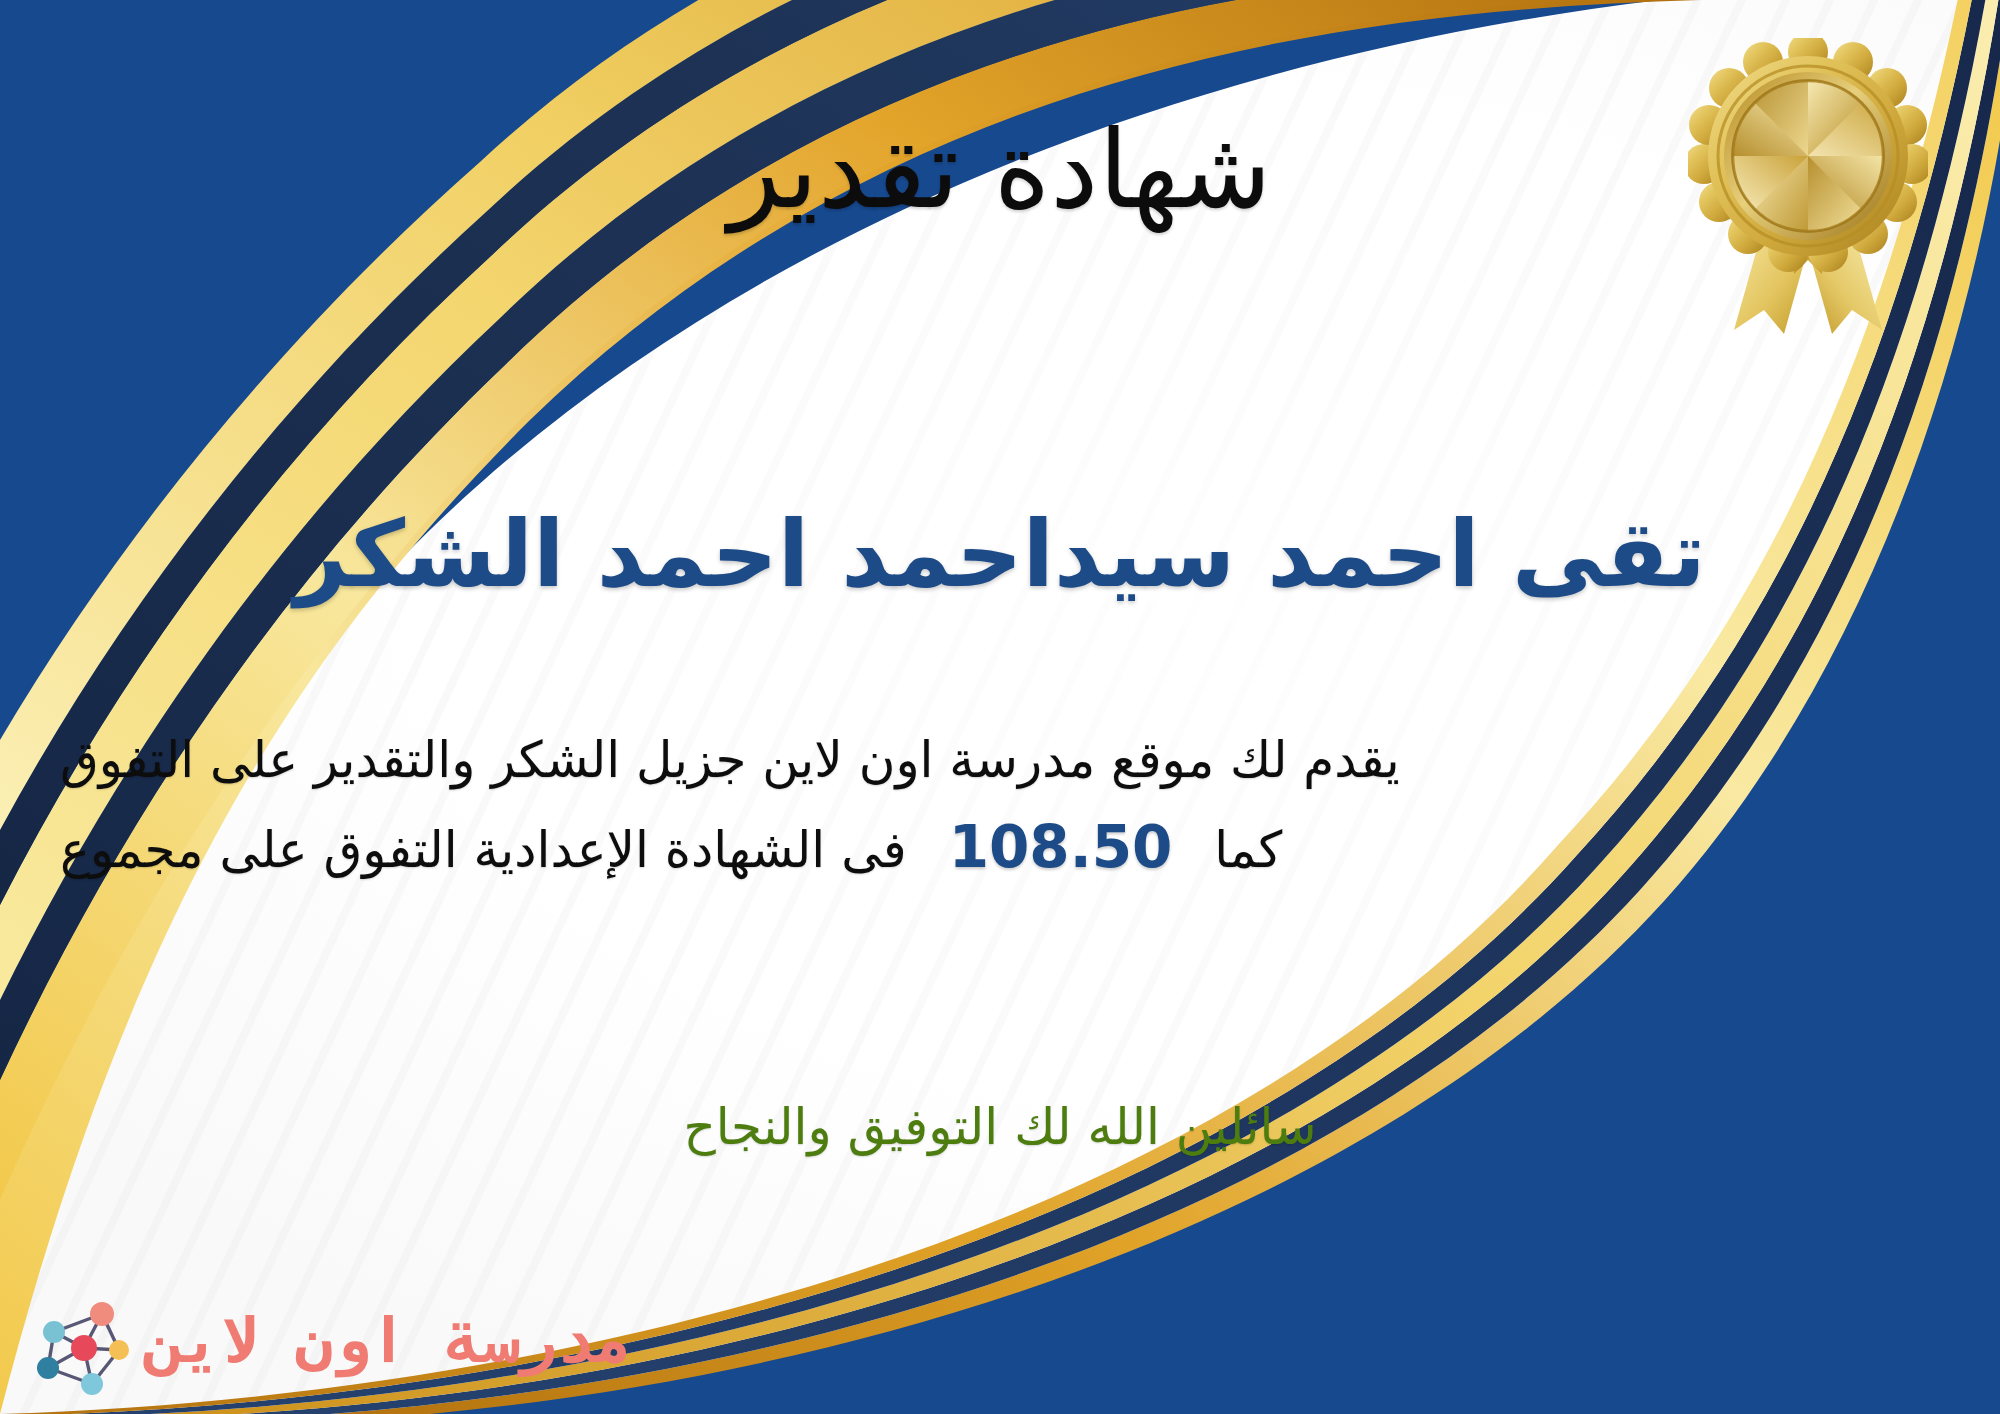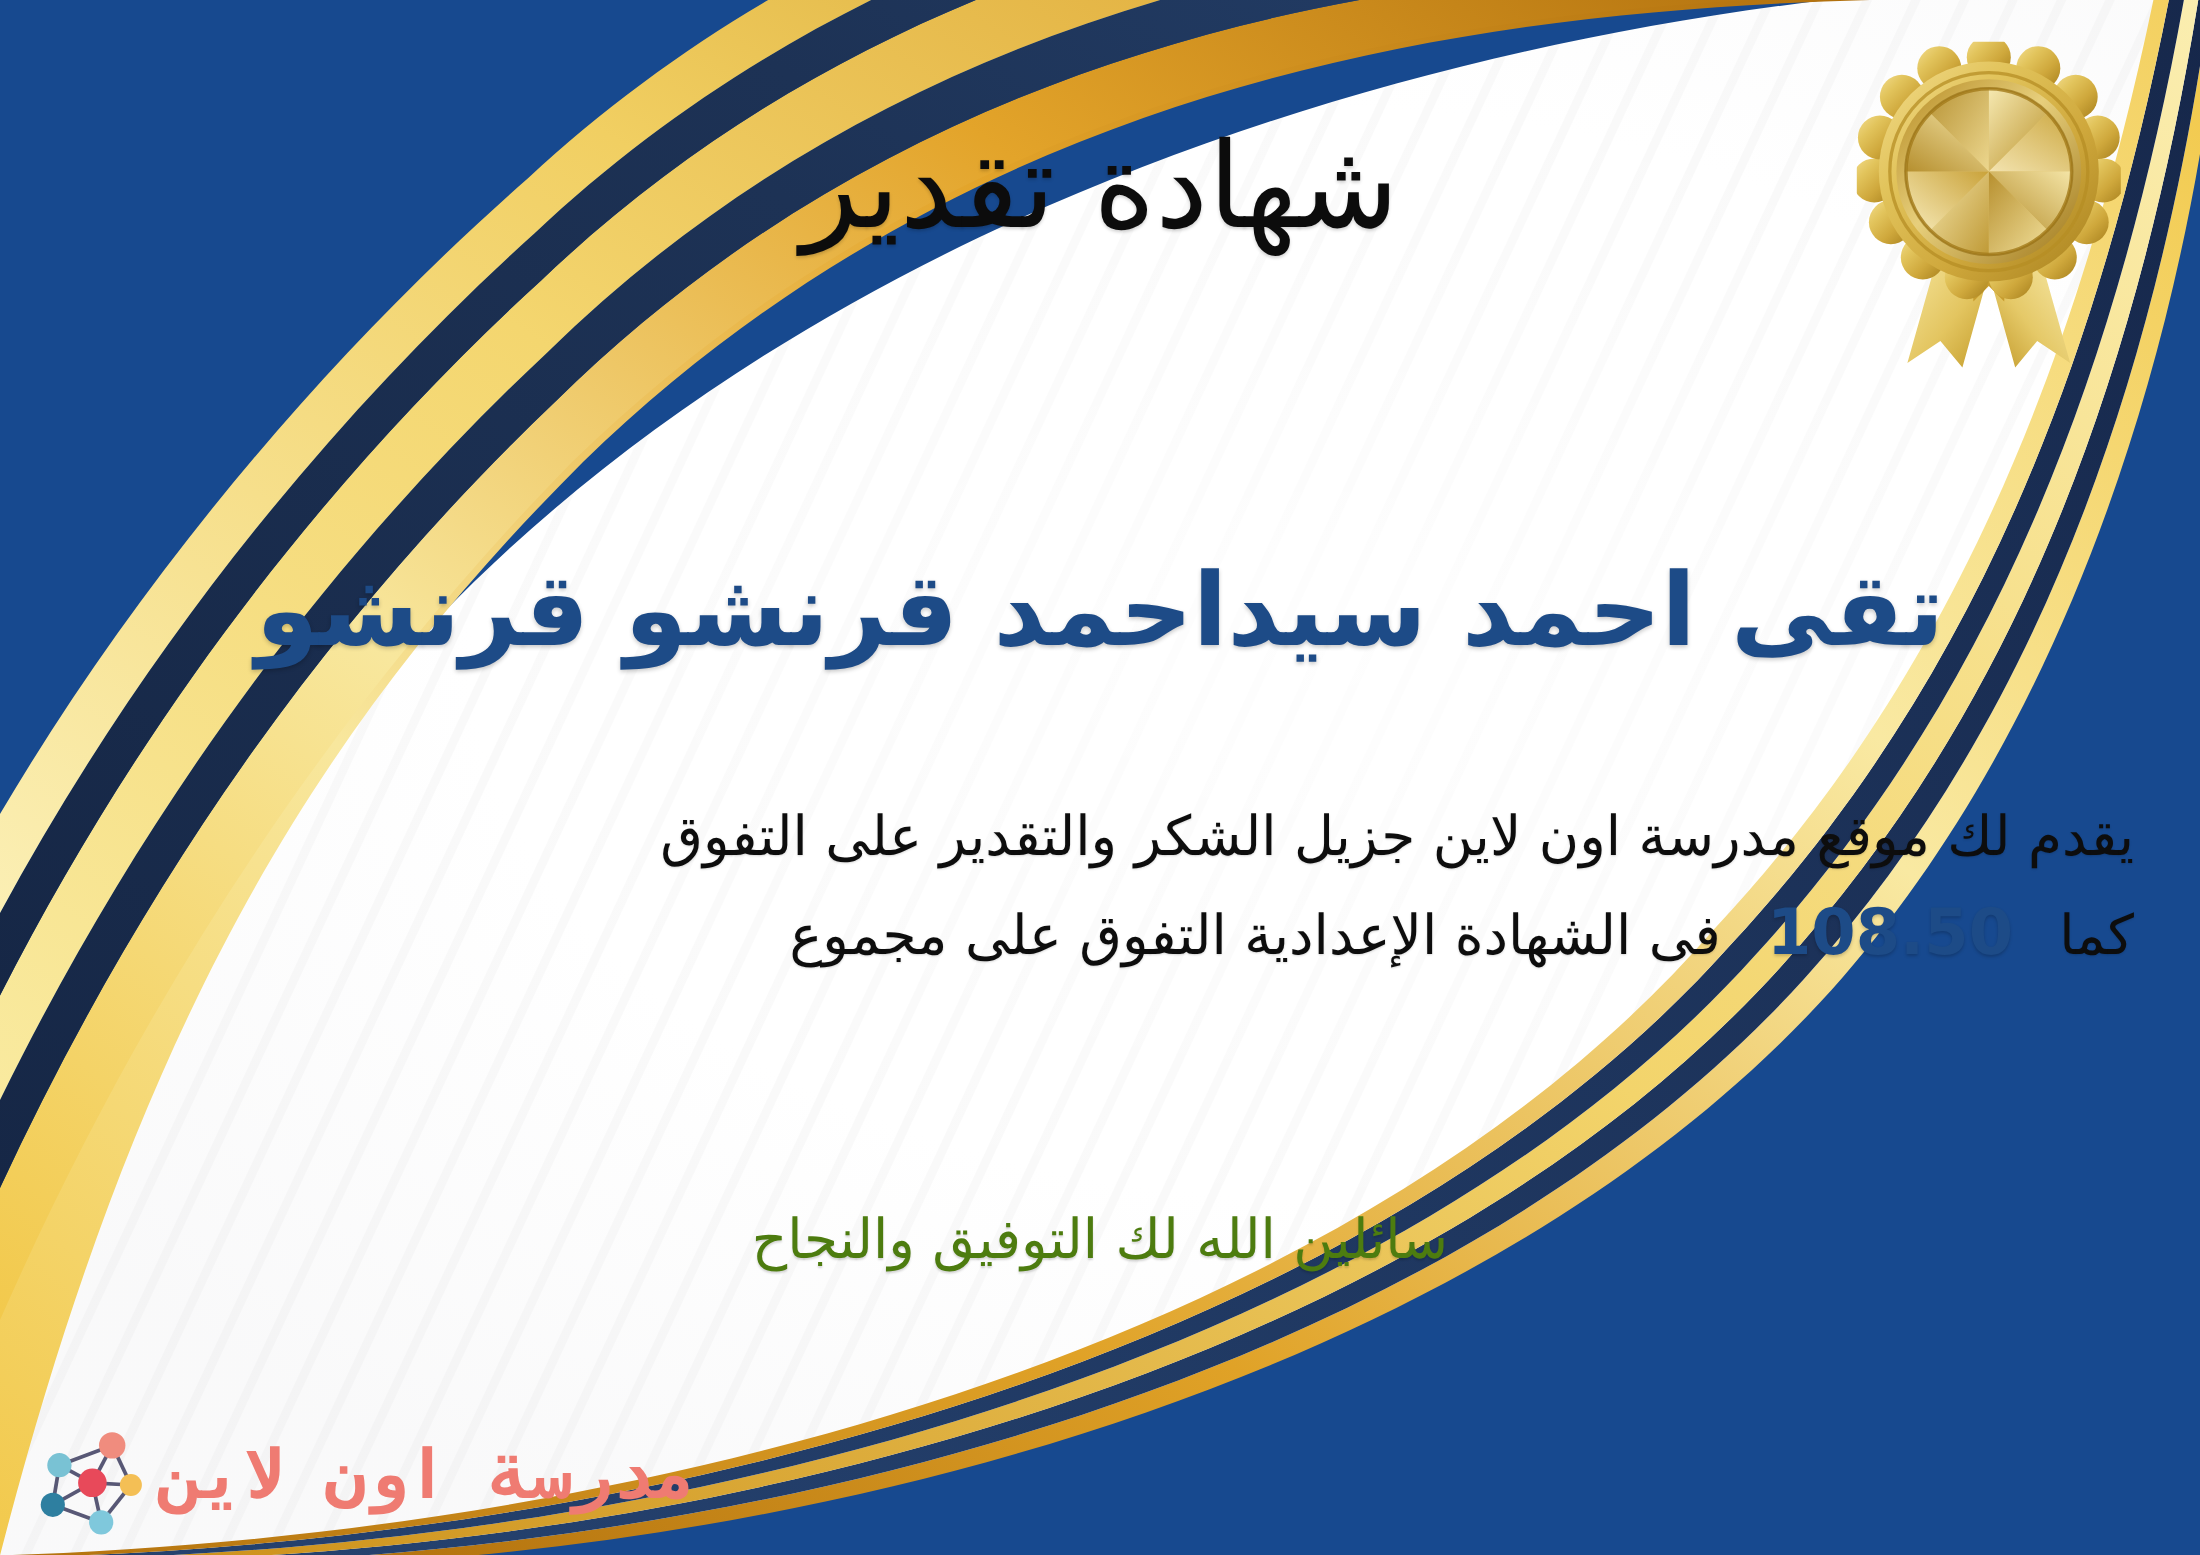--- a/index.html
+++ b/index.html
@@ -66,21 +66,21 @@
     font-size:92px;
     font-weight:bold;
     color:#1d4b87;
     line-height:1.2;
     text-shadow:0 2px 4px rgba(0,0,0,0.22);
   }
 
   
   .body-block{
     position:absolute; top:720px; left:60px; right:60px;
-    text-align:right;
+    text-align:left;
     font-family:"DejaVu Sans", sans-serif;
     font-size:50px;
     line-height:1.62;
     color:#0d0d0d;
     text-shadow:0 1px 2px rgba(0,0,0,0.16);
   }
   .body-line{ display:block; white-space:nowrap; }
   .body-line.l1{ letter-spacing:0px; }
   .score{
     color:#1d4b87;
@@ -224,21 +224,21 @@
 
       <path d="M2000,-170 C1932,312 1792,622 1576,856 C1252,1222 630,1392 70,1414 L0,1414
                C580,1396 1226,1228 1558,845 C1782,605 1928,282 2000,-250 Z" fill="url(#gradGoldBR)"></path>
     </svg>
   </div>
 
   <div class="content">
 
     <div class="title">شهادة تقدير</div>
 
-    <div class="recipient">تقى احمد سيداحمد قرنشو قرنشو</div>
+    <div class="recipient">تقى احمد سيداحمد احمد الشكر</div>
 
     <div class="body-block">
       <span class="body-line l1">يقدم لك موقع مدرسة اون لاين جزيل الشكر  والتقدير على التفوق</span>
       <span class="body-line">
         <span>كما</span>
         <span class="score">108.50</span>
         <span>فى الشهادة الإعدادية التفوق على مجموع</span>
       </span>
     </div>
 

